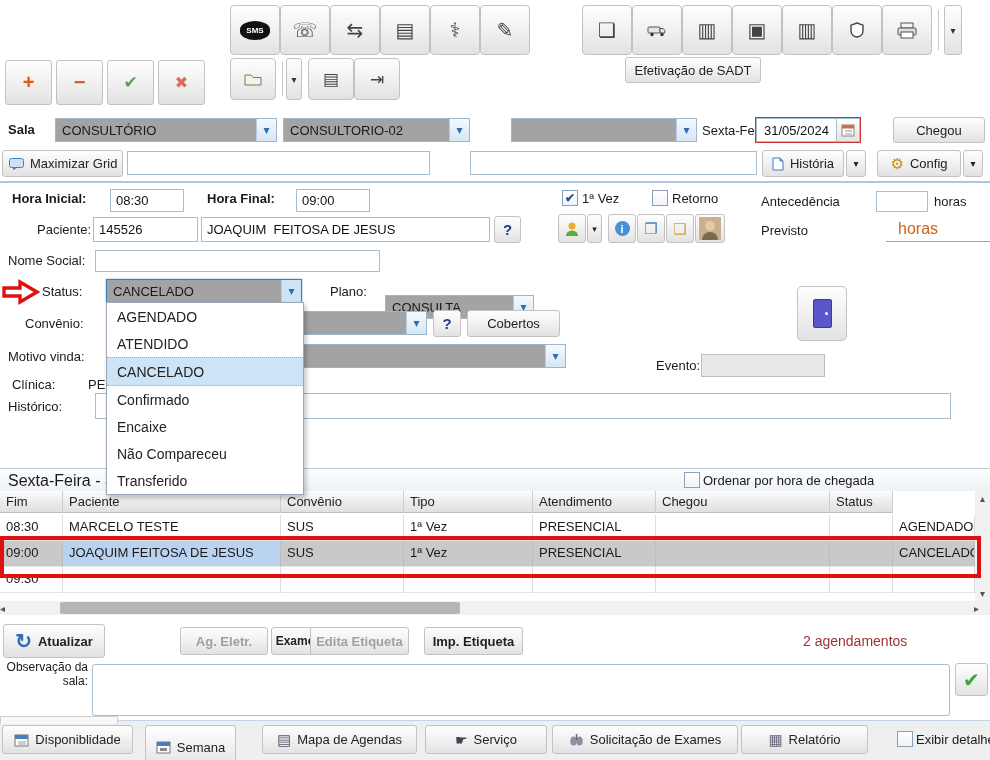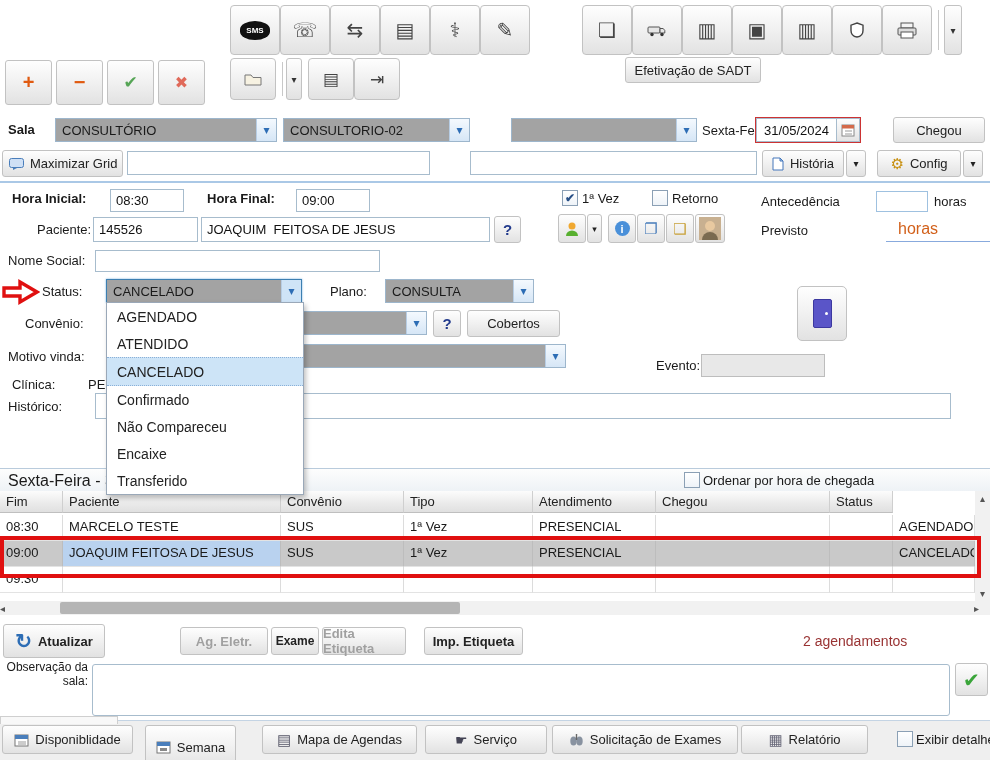--- a/index.html
+++ b/index.html
@@ -259,21 +259,21 @@
 
   <svg class="abs" style="left:2px;top:279px;z-index:45" width="38" height="26">
     <path d="M2 9 h16 v-6 l17 10 -17 10 v-6 H2 z" fill="#fff" stroke="#e01010" stroke-width="3.4"></path>
   </svg>
   <div class="lb" style="left:42px;top:284px">Status:</div>
   <div class="combo focus" style="left:106px;top:279px;width:196px">
     <span class="combo-txt">CANCELADO</span>
     <span class="combo-arr" style="background:#cfe4f7">▾</span>
   </div>
   <div class="lb" style="left:330px;top:284px">Plano:</div>
-  <div class="combo" style="left:385px;top:279px;width:149px">
+  <div class="combo" style="left:385px;top:295px;width:149px">
     <span class="combo-txt">CONSULTA</span>
     <span class="combo-arr">▾</span>
   </div>
 
   <div class="lb" style="left:25px;top:316px">Convênio:</div>
   <div class="combo" style="left:106px;top:311px;width:321px">
     <span class="combo-txt"></span>
     <span class="combo-arr">▾</span>
   </div>
   <div class="btn" style="left:433px;top:310px;width:28px;height:27px;color:#223a8c;font-weight:bold;font-size:15px">
@@ -298,22 +298,22 @@
 
   <div class="btn" style="left:797px;top:286px;width:50px;height:55px;border-radius:5px">
       <span class="door"></span>
     </div>
 
   <div class="popup">
     <div class="it">AGENDADO</div>
     <div class="it">ATENDIDO</div>
     <div class="it hl">CANCELADO</div>
     <div class="it">Confirmado</div>
+    <div class="it">Encaixe</div>
     <div class="it">Não Compareceu</div>
-    <div class="it">Encaixe</div>
     <div class="it">Transferido</div>
   </div>
 
   <div class="abs" style="left:0;top:468px;width:990px;height:147px;border:1px solid #b9cbdc;border-left:none;border-right:none">
     <div class="abs" style="left:0;top:0;width:990px;height:22px;background:linear-gradient(#fdfdfd,#eef2f6)">
       <div class="lb" style="left:8px;top:3px;font-size:16px">Sexta-Feira - 31/</div>
       <span class="cb" style="left:684px;top:3px"></span>
       <div class="lb" style="left:703px;top:4px">Ordenar por hora de chegada</div>
     </div>
 
@@ -375,21 +375,21 @@
   <div class="btn" style="left:3px;top:624px;width:102px;height:34px">
     <span class="g" style="color:#2d6db5;font-size:20px;font-weight:bold">↻</span>
     <span class="b">Atualizar</span>
   </div>
   <div class="btn dis b" style="left:180px;top:627px;width:88px;height:28px">
       <span>Ag. Eletr.</span>
     </div>
   <div class="btn b" style="left:271px;top:627px;width:48px;height:28px;font-size:12px">
       <span>Exame</span>
     </div>
-  <div class="btn dis b" style="left:322px;top:627px;width:84px;height:28px">
+  <div class="btn dis b" style="left:310px;top:627px;width:99px;height:28px">
       <span>Edita Etiqueta</span>
     </div>
   <div class="btn b" style="left:424px;top:627px;width:99px;height:28px">
       <span>Imp. Etiqueta</span>
     </div>
   <div class="lb" style="left:803px;top:633px;font-size:14px;color:#993333">2 agendamentos</div>
 
   <div class="abs" style="left:0;top:660px;width:88px;text-align:right;font-size:12px;line-height:14px">
     <div>Observação da</div>
     <div>sala:</div>

